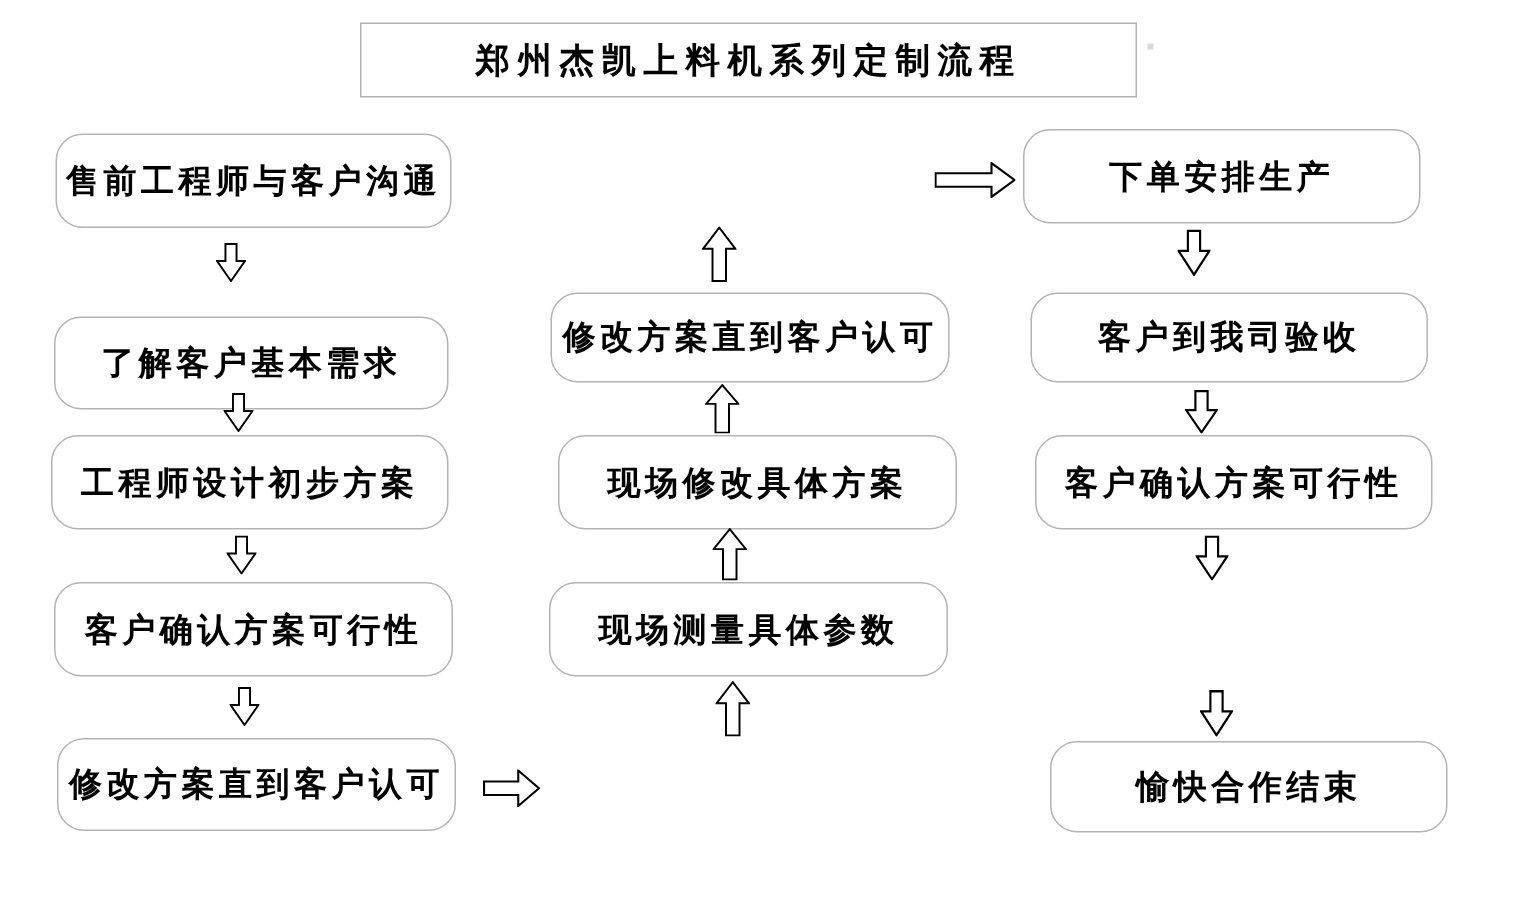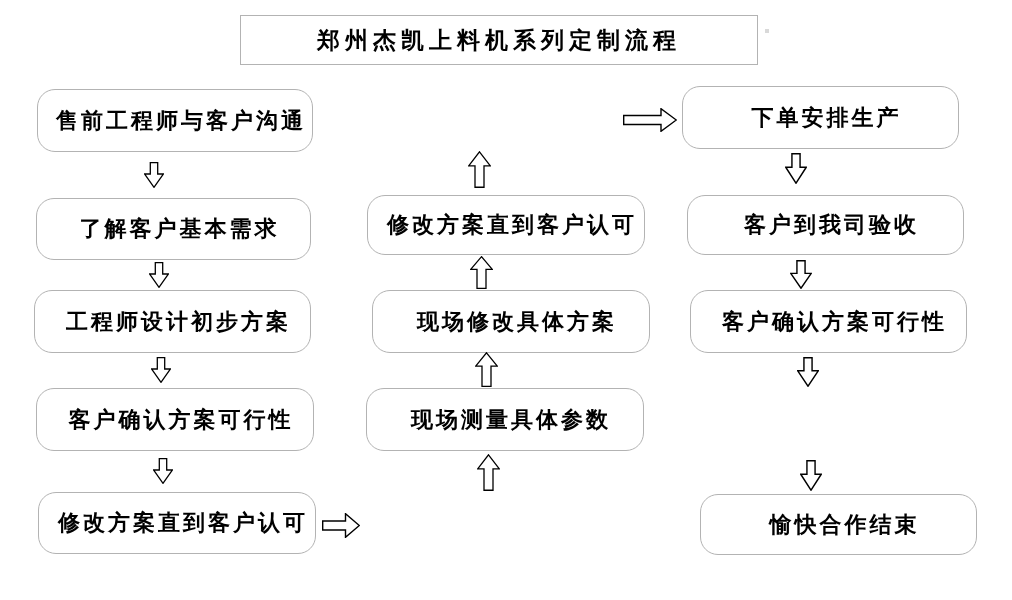--- a/index.html
+++ b/index.html
@@ -16,24 +16,24 @@
     position:absolute;left:213px;top:15px;width:516px;height:48px;
     border:1px solid #b3b3b3;background:#fff;
     display:flex;align-items:center;justify-content:center;
     font-size:23px;font-weight:bold;letter-spacing:5px;white-space:nowrap;margin-left:27px;
   }
   
   .node{
     position:absolute;
     border:1px solid #b3b3b3;border-radius:18px;background:#fff;
     display:flex;align-items:center;justify-content:center;
-    font-size:22px;font-weight:bold;letter-spacing:3px;white-space:nowrap;padding-left:12px;
+    font-size:22px;font-weight:bold;letter-spacing:3px;white-space:nowrap;
   }
   .b-l1{left:37px;top:89px;width:262px;height:61px}
-  .b-l2{left:36px;top:198px;width:261px;height:60px}
+  .b-l2{left:36px;top:211px;width:261px;height:60px}
   .b-l3{left:34px;top:290px;width:263px;height:61px}
   .b-l4{left:36px;top:388px;width:264px;height:61px}
   .b-l5{left:38px;top:492px;width:264px;height:60px}
 
   .b-m1{left:355px;top:88px;width:258px;height:60px}
   .b-m2{left:367px;top:195px;width:264px;height:58px}
   .b-m3{left:372px;top:290px;width:264px;height:61px}
   .b-m4{left:366px;top:388px;width:264px;height:61px}
   .b-m5{left:378px;top:492px;width:264px;height:59px}
 

